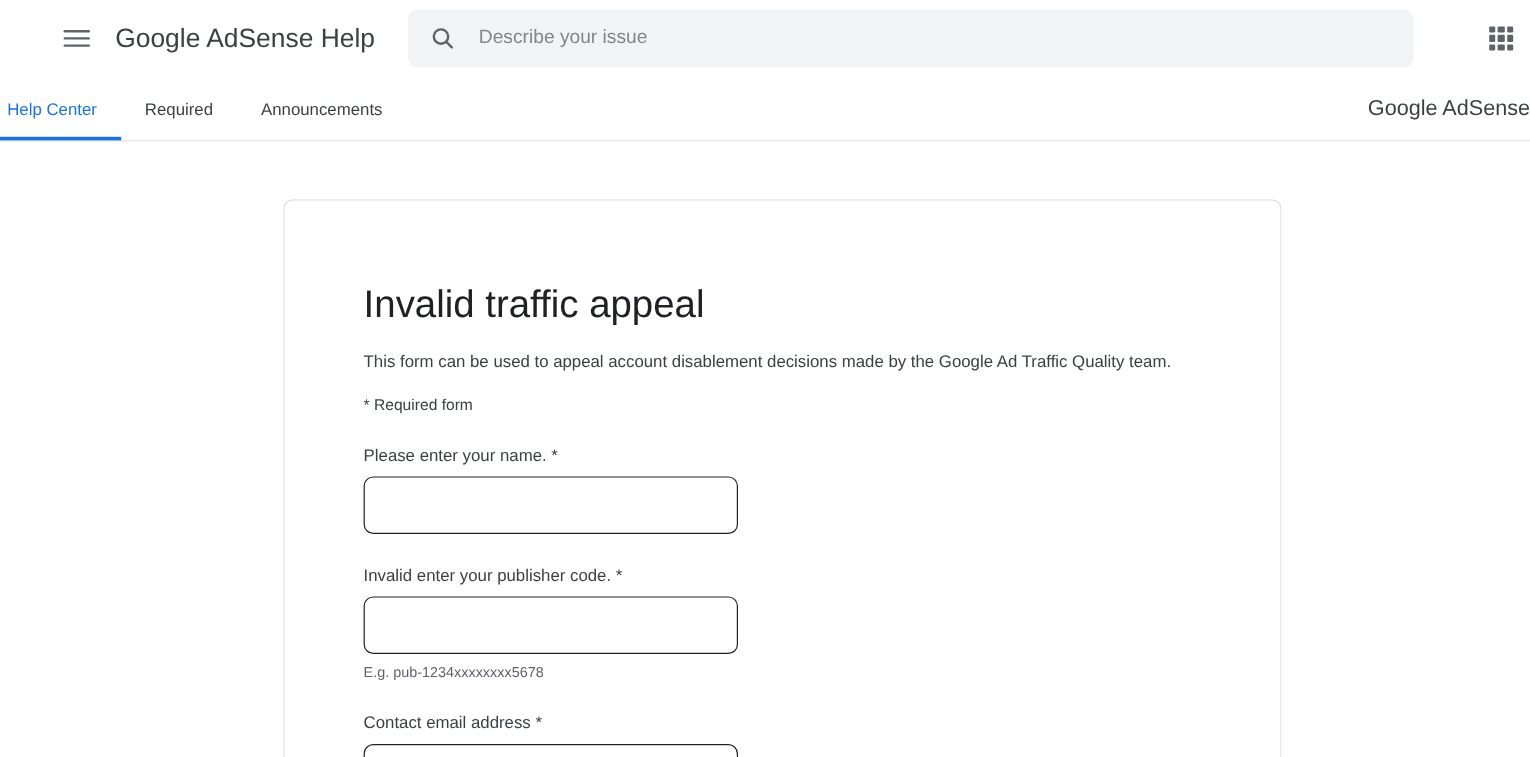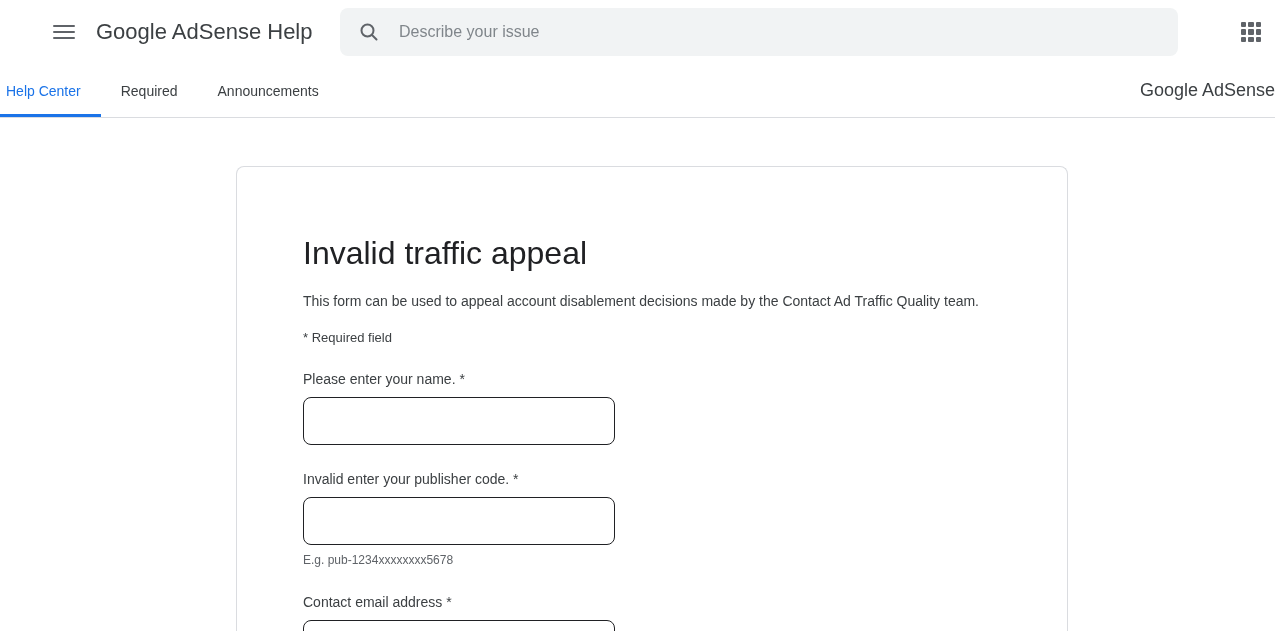--- a/index.html
+++ b/index.html
@@ -287,23 +287,23 @@
   </div>
   <div class="product-link">Google AdSense</div>
 </div>
 
 <div class="page">
   <div class="card">
     <div class="form-inner">
 
       <h1 class="form-title">Invalid traffic appeal</h1>
 
-      <p class="form-desc">This form can be used to appeal account disablement decisions made by the Contact Ad Traffic Quality team.</p>
-
-      <p class="required-note">* Required field</p>
+      <p class="form-desc">This form can be used to appeal account disablement decisions made by the Google Ad Traffic Quality team.</p>
+
+      <p class="required-note">* Required form</p>
 
       <div class="field">
         <label class="field-label">Please enter your name. *</label>
         <input class="text-input" type="text" value="" style="">
       </div>
 
       <div class="field">
         <label class="field-label">Invalid enter your publisher code. *</label>
         <input class="text-input" type="text" value="" style="">
         <div class="field-help">E.g. pub-1234xxxxxxxx5678</div>

